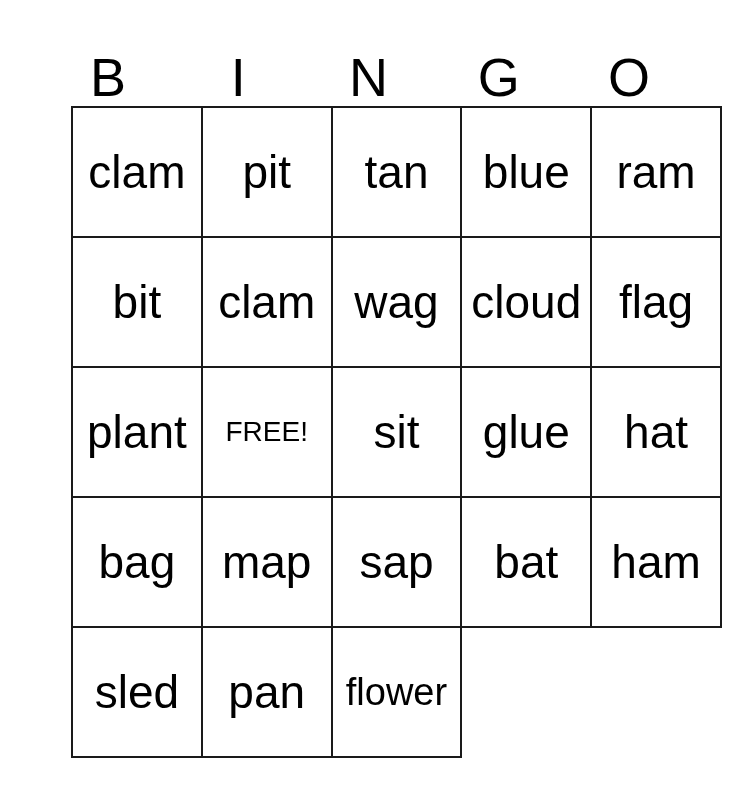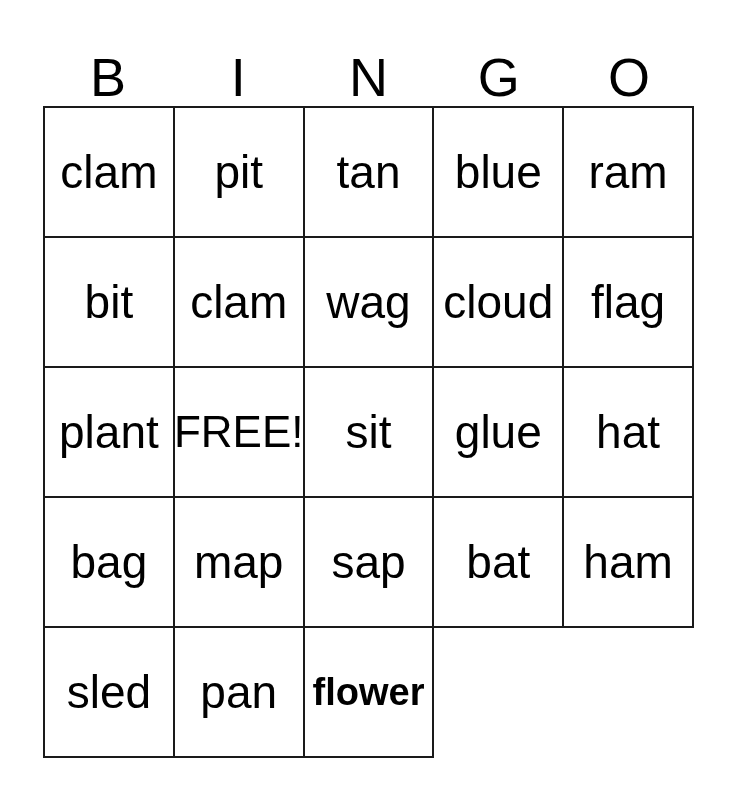--- a/index.html
+++ b/index.html
@@ -46,39 +46,40 @@
 
   
   .grid {
     width: 651px;
     border-top: 2px solid #1a1a1a;
     border-left: 2px solid #1a1a1a;
     box-sizing: border-box;
     display: grid;
     grid-template-columns: repeat(5, 1fr);
     grid-template-rows: repeat(5, 130px);
+    margin-left: 28px;
   }
   .cell {
     border-right: 2px solid #1a1a1a;
     border-bottom: 2px solid #1a1a1a;
     box-sizing: border-box;
     display: flex;
     align-items: center;
     justify-content: center;
     overflow: hidden;
   }
   .cell span {
     font-size: 46px;
     line-height: 1;
     white-space: nowrap;
     display: block;
   }
   
-  .cell.fit-small span { font-size: 38px; font-weight: bold; }
-  .cell.fit-free span  { font-size: 44px; }
+  .cell.fit-small span { font-size: 38px; }
+  .cell.fit-free span  { font-size: 28px; }
 </style>
 </head>
 <body>
 
 <div class="card">
 
   <div class="header-row">
     <div class="header-cell">
       <span>B</span>
     </div>

